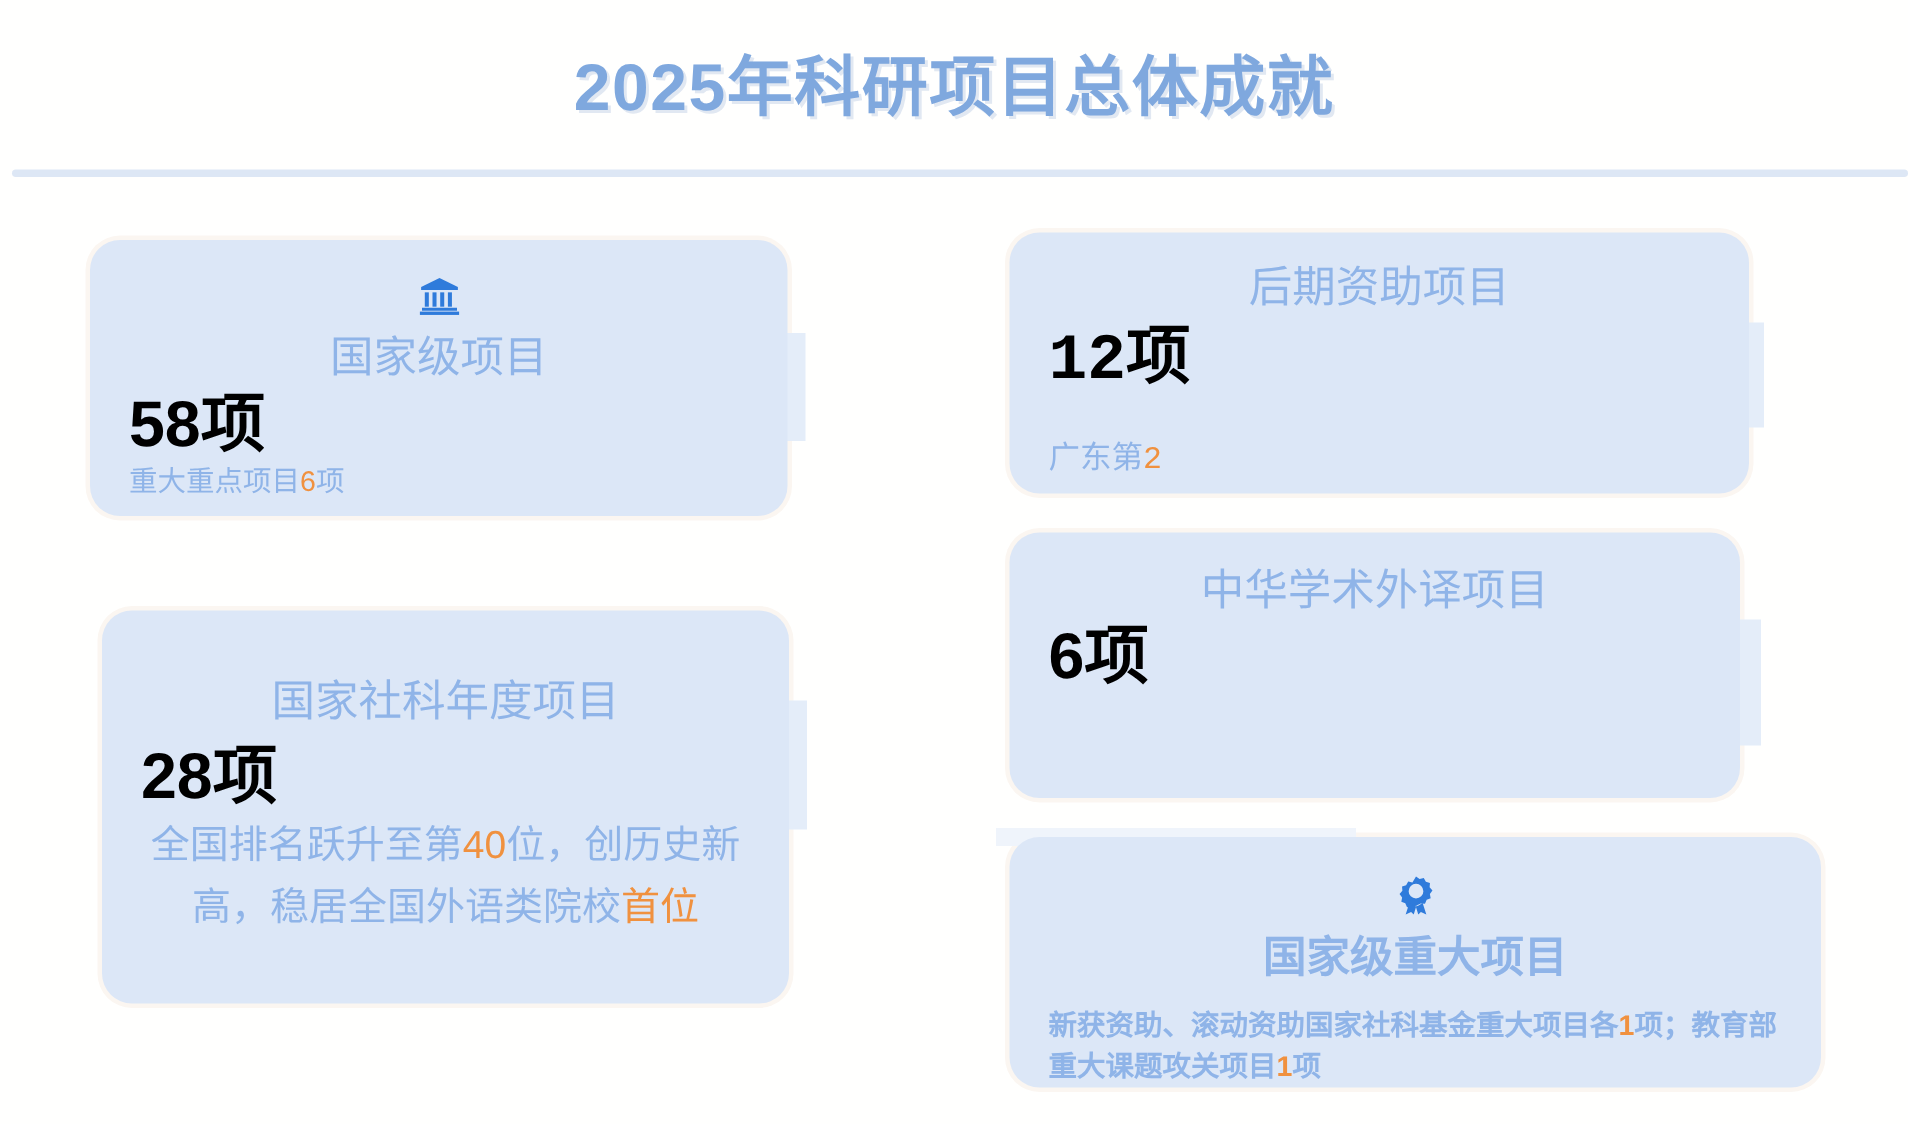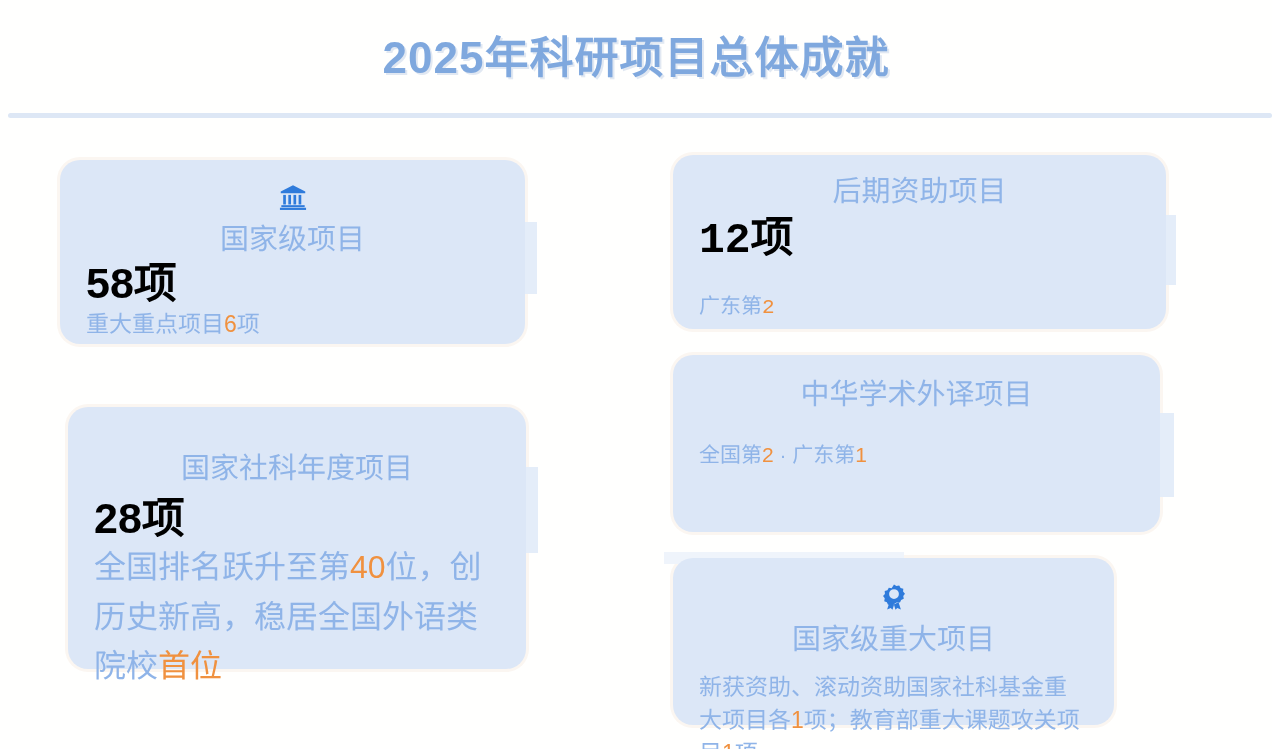--- a/index.html
+++ b/index.html
@@ -71,47 +71,47 @@
 
   .card-value{
     color:#000000;
     font-weight:bold;
     font-size:43px;
     line-height:1.15;
     white-space:nowrap;
   }
   .card-note{
     color:#8FB4E8;
-    font-size:23px;
+    font-size:19px;
     line-height:1.45;
   }
   .card-note .hl{color:#F0913F;}
   .card-note.small{font-size:21px;margin-top:28px;}
-  .card-note.big{font-size:32px;line-height:1.55;}
+  .card-note.big{font-size:26px;line-height:1.55;text-align:center;}
   .card-note.big .hl{color:#F0913F;}
 
   
   #card-national{ left:60px;  top:160px; width:465px; height:184px; padding:22px 26px 0 26px;}
   #card-national .notch{ left:461px; top:62px; width:16px; height:72px;}
   #card-national .card-head{margin-bottom:2px;}
   #card-national .card-value{margin-bottom:0px;}
 
   #card-annual{   left:68px;  top:407px; width:458px; height:262px; padding:44px 26px 0 26px;}
   #card-annual .notch{ left:454px; top:60px; width:16px; height:86px;}
   #card-annual .card-head{margin-bottom:8px;}
 
   #card-later{    left:673px; top:155px; width:493px; height:174px; padding:22px 26px 0 26px;font-family:Liberation Mono, monospace;}
   #card-later .notch{ left:489px; top:60px; width:14px; height:70px;}
   #card-later .card-head{margin-bottom:4px;}
 
   #card-translate{left:673px; top:355px; width:487px; height:177px; padding:22px 26px 12px 26px;}
   #card-translate .notch{ left:483px; top:58px; width:18px; height:84px;}
   #card-translate .card-head{margin-bottom:2px;}
 
-  #card-major{    left:673px; top:558px; width:441px; height:167px; padding:24px 26px 0 26px;}
+  #card-major{    left:673px; top:558px; width:541px; height:167px; padding:24px 26px 0 26px;font-weight:bold;}
   #card-major .notch{ left:-9px; top:-6px; width:240px; height:12px; background:#EFF4FB;}
   #card-major .card-head{margin-bottom:14px;}
 </style>
 </head>
 <body>
 
 <div class="header">
   <div class="page-title">2025年科研项目总体成就</div>
   <div class="title-divider"></div>
 </div>
@@ -158,23 +158,21 @@
   <div class="card-note small">
     <span>广东第</span><span class="hl">2</span>
   </div>
 </div>
 
 <div class="card" id="card-translate">
   <div class="notch"></div>
   <div class="card-head">
     <span>中华学术外译项目</span>
   </div>
-  <div class="card-note small">
-    <span>全国第</span><span class="hl">2</span><span> · 广东第</span><span class="hl">1</span>
-  </div>
+  <div class="card-value">6项</div>
 </div>
 
 <div class="card" id="card-major">
   <div class="notch"></div>
   <div class="card-head">
     <span class="ic">
       <svg viewBox="0 0 24 24" width="28" height="28" fill="currentColor" aria-hidden="true">
         <path d="M12 1.2l2.05 1.35 2.4-.5 1.2 2.13 2.33.73-.2 2.44 1.62 1.84-1.47 1.96.45 2.41-2.27.92-.98 2.25-2.45-.2L12 17.9l-2.68.63-2.45.2-.98-2.25-2.27-.92.45-2.41L2.6 11.19l1.62-1.84-.2-2.44 2.33-.73 1.2-2.13 2.4.5L12 1.2zm0 4.1a4.2 4.2 0 100 8.4 4.2 4.2 0 000-8.4z"></path>
         <path d="M8.2 16.3L6.1 22.8l3.1-1.4 1.5 1.5 1.6-5.2-1.3.3-2.8-1.7zM15.8 16.3l2.1 6.5-3.1-1.4-1.5 1.5-1.6-5.2 1.3.3 2.8-1.7z"></path>
       </svg>

